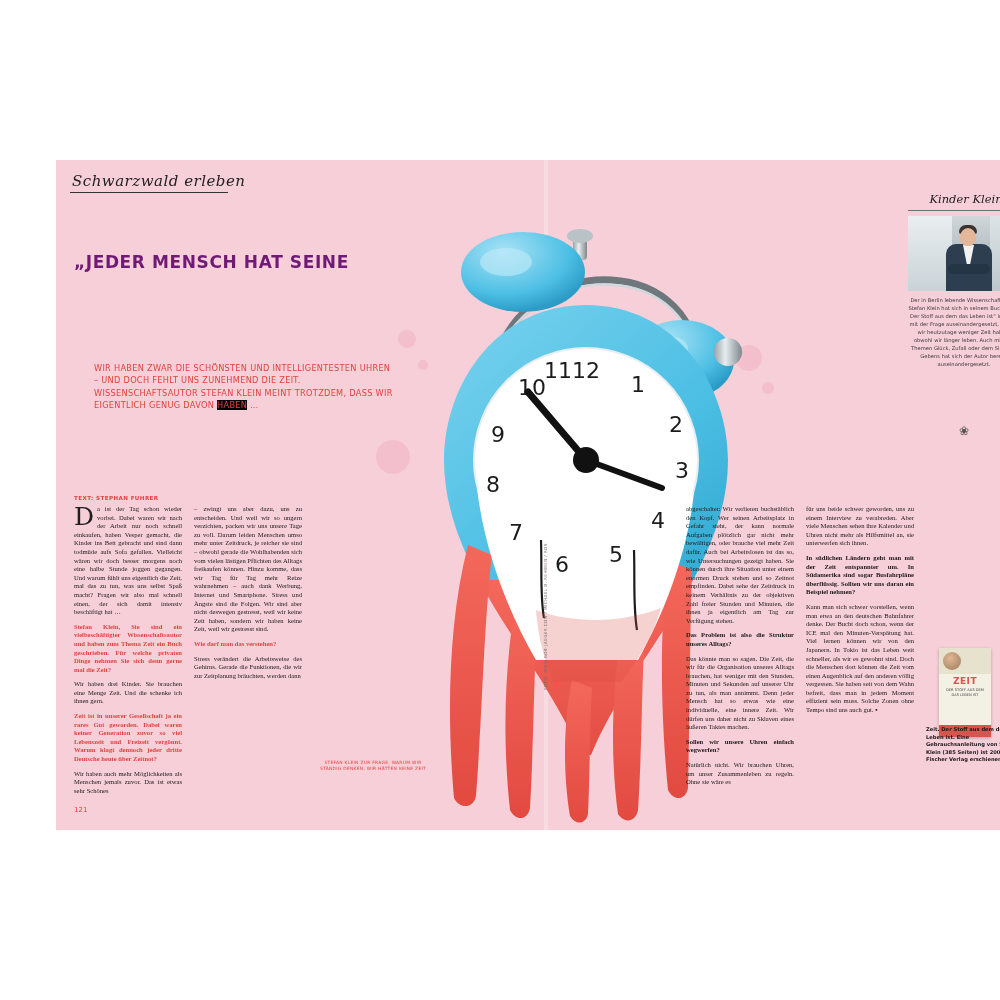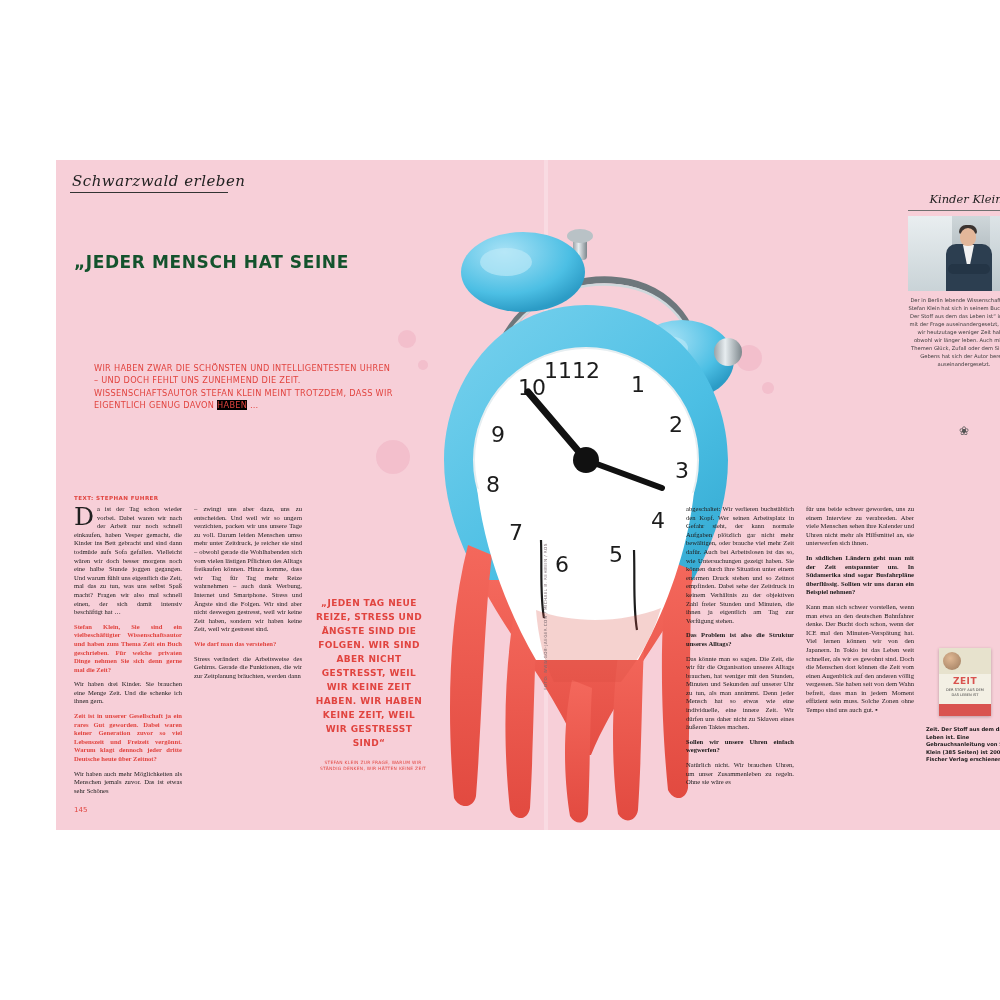--- a/index.html
+++ b/index.html
@@ -62,21 +62,21 @@
   
   .kicker {
     position: absolute;
     left: 28px;
     top: 252px;
     width: 330px;
     font-family: "DejaVu Sans", sans-serif;
     font-weight: bold;
     font-size: 17px;
     letter-spacing: .6px;
-    color: #14532d;
+    color: #701a75;
   }
   .headline {
     position: absolute;
     left: 28px;
     top: 282px;
     width: 360px;
     font-family: "DejaVu Sans", sans-serif;
     font-weight: bold;
     font-size: 37px;
     line-height: 40px;
@@ -254,21 +254,21 @@
     text-align: center;
     font-size: 12px;
     color: #555;
   }
   
   .book {
     position: absolute;
     left: 893px;
     top: 648px;
     width: 52px;
-    height: 68px;
+    height: 89px;
     background: #f3f0e4;
     box-shadow: 0 1px 3px rgba(0,0,0,.25);
     overflow: hidden;
   }
   .book-top {
     position: absolute; left: 0; top: 0; width: 100%; height: 26px;
     background: #e7e2cd;
   }
   .book-photo {
     position: absolute; left: 4px; top: 4px; width: 18px; height: 18px;
@@ -462,21 +462,20 @@
       <p class="qd">Sollen wir unsere Uhren einfach wegwerfen?</p>
       <p>Natürlich nicht. Wir brauchen Uhren, um unser Zusammenleben zu regeln. Ohne sie wäre es</p>
     </div>
   <div class="col" id="col6">
       <p>für uns beide schwer geworden, uns zu einem Interview zu verabreden. Aber viele Menschen sehen ihre Kalender und Uhren nicht mehr als Hilfsmittel an, sie unterwerfen sich ihnen.</p>
       <p class="qd">In südlichen Ländern geht man mit der Zeit entspannter um. In Südamerika sind sogar Busfahrpläne überflüssig. Sollten wir uns daran ein Beispiel nehmen?</p>
       <p>Kann man sich schwer vorstellen, wenn man etwa an den deutschen Bahnfahrer denke. Der Bucht doch schon, wenn der ICE mal den Minuten-Verspätung hat. Viel lernen können wir von den Japanern. In Tokio ist das Leben weit schneller, als wir es gewohnt sind. Doch die Menschen dort können die Zeit vom einen Augenblick auf den anderen völlig vergessen. Sie haben seit von dem Wahn befreit, dass man in jedem Moment effizient sein muss. Solche Zonen ohne Tempo sind uns auch gut. ▪</p>
     </div>
   <div class="col" id="col7"></div>
 
-  <div class="pullquote">„JEDEN TAG NEUE REIZE, STRESS UND ÄNGSTE SIND DIE FOLGEN. WIR SIND ABER NICHT GESTRESST, WEIL WIR KEINE ZEIT HABEN. WIR HABEN KEINE ZEIT, WEIL WIR GESTRESST SIND“</div>
   <div class="pullquote-src">STEFAN KLEIN ZUR FRAGE, WARUM WIR STÄNDIG DENKEN, WIR HÄTTEN KEINE ZEIT</div>
 
   <div class="photo-credit">FOTO: WWW.GOB-JAEGER.COM / MICHAEL B. REHBEIN / ROS</div>
 
   <div class="author-name">Kinder Klein</div>
   <div class="author-rule"></div>
   <div class="author-photo">
     <div class="ap-window"></div>
     <div class="ap-window2"></div>
     <div class="ap-body"></div>
@@ -491,16 +490,16 @@
   <div class="book">
     <div class="book-top">
       <div class="book-photo"></div>
     </div>
     <div class="book-title">ZEIT</div>
     <div class="book-sub">DER STOFF AUS DEM DAS LEBEN IST</div>
     <div class="book-band"></div>
   </div>
   <div class="book-caption">Zeit. Der Stoff aus dem das Leben ist. Eine Gebrauchsanleitung von Stefan Klein (385 Seiten) ist 2006 im Fischer Verlag erschienen.</div>
 
-  <div class="folio" id="folio-left">145</div>
+  <div class="folio" id="folio-left">121</div>
   <div class="folio" id="folio-right">138</div>
 
 </div>
 
 </body></html>

